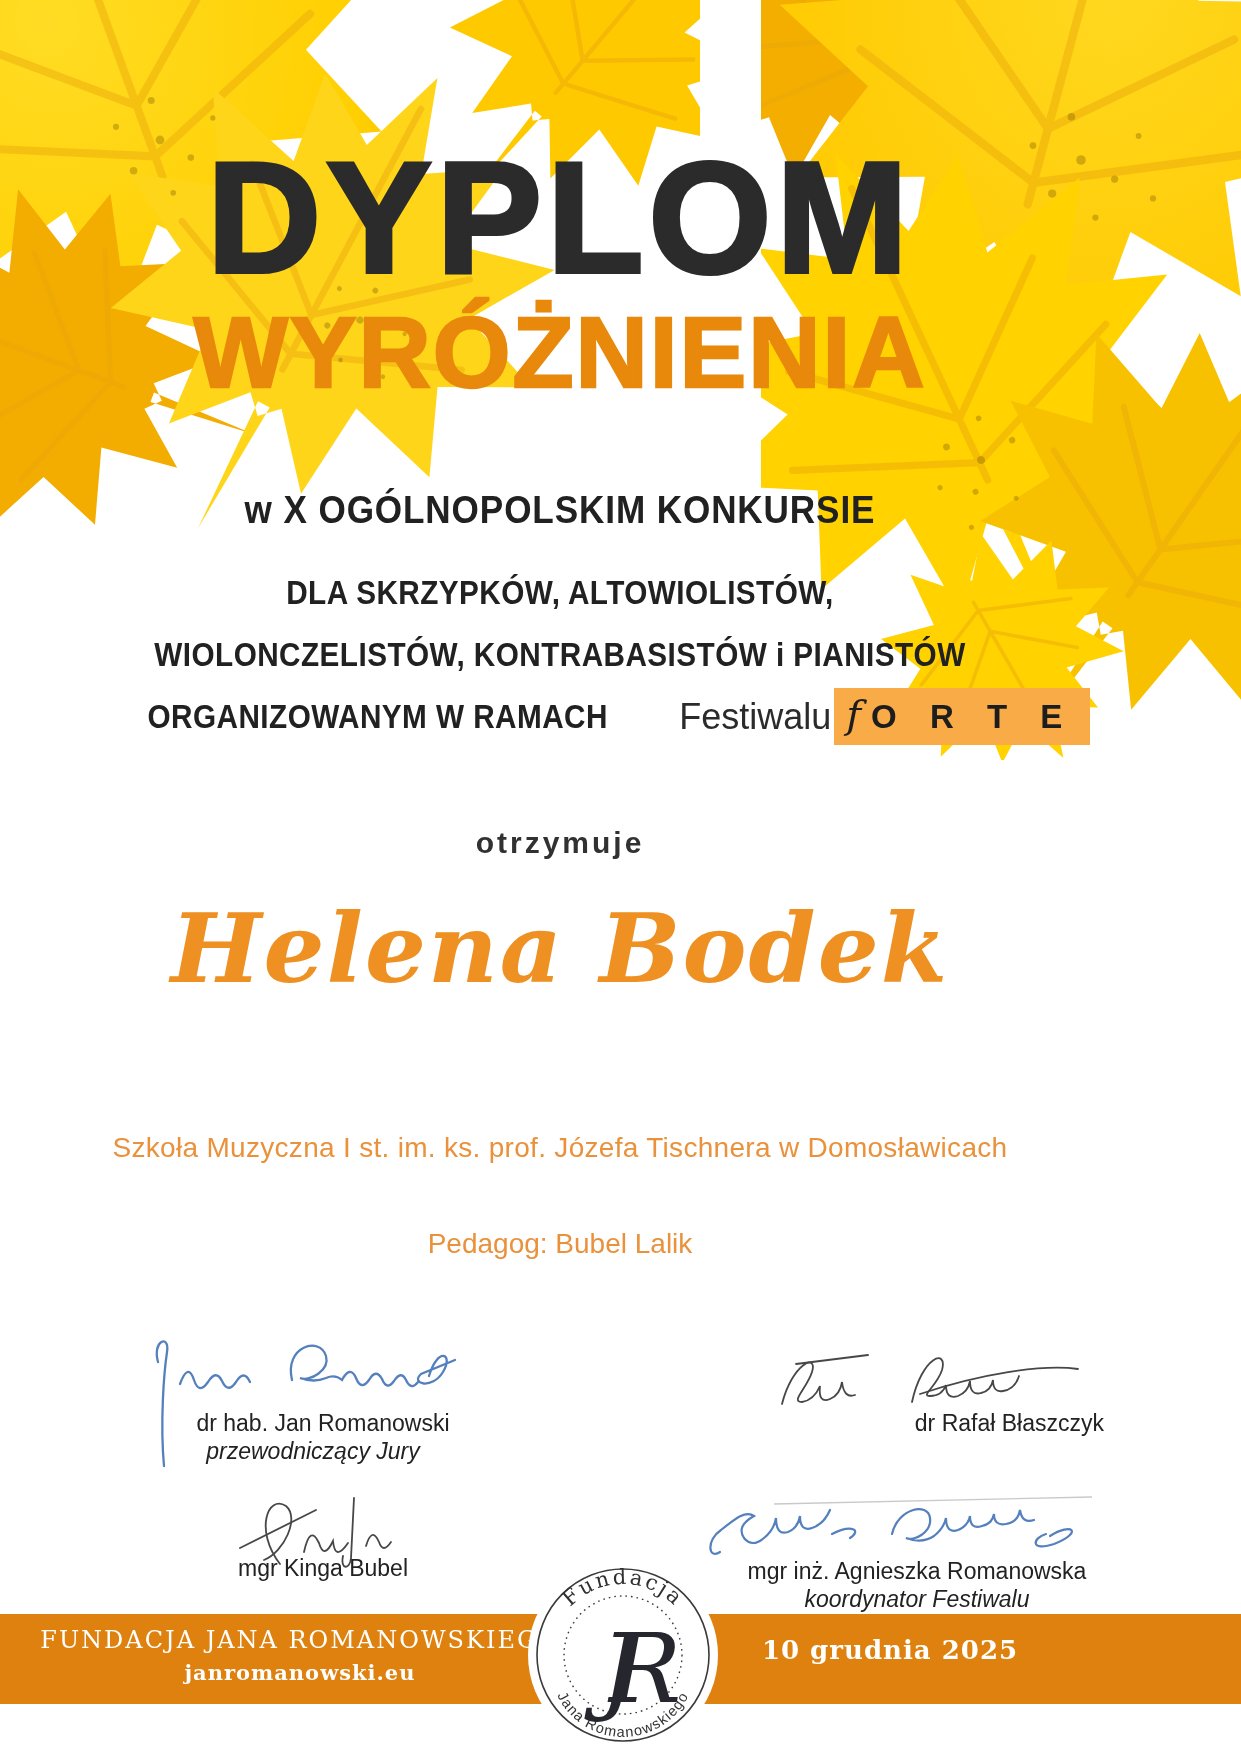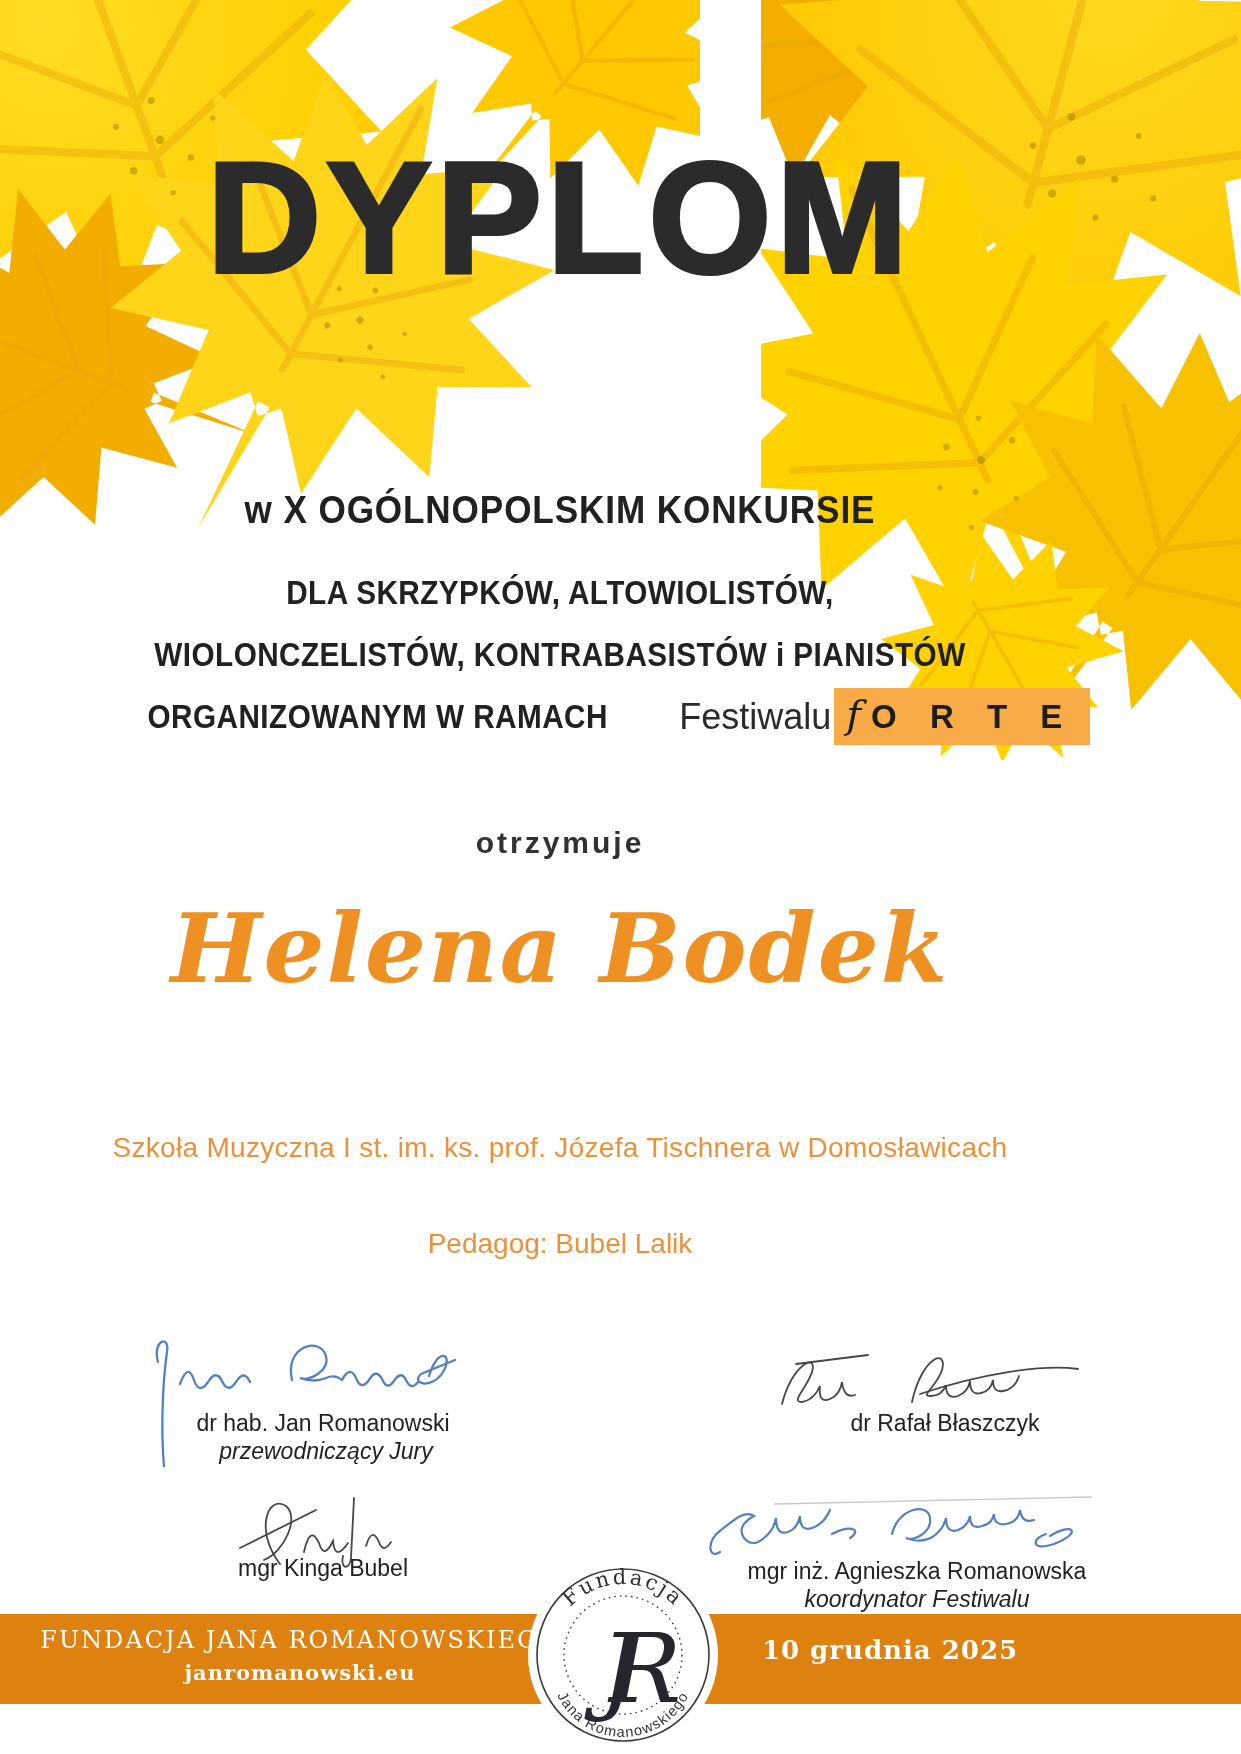--- a/index.html
+++ b/index.html
@@ -91,20 +91,21 @@
     <use href="#leaf" fill="#f3ae00" transform="translate(60,60) rotate(-45) scale(1.6)"></use>
     <use href="#leaf" fill="url(#gradB)" transform="translate(300,120) rotate(15) scale(2.8)"></use>
     <use href="#leaf" fill="#ffd200" transform="translate(180,420) rotate(-25) scale(2.4)"></use>
     <use href="#leaf" fill="#f8c100" transform="translate(420,560) rotate(35) scale(2.0)"></use>
     <use href="#leaf" fill="#ffd200" transform="translate(240,690) rotate(150) scale(1.2)"></use>
     <use href="#dots" transform="translate(320,200) scale(2.4)"></use>
     <use href="#dots" transform="translate(220,500) scale(2.0) rotate(70)"></use>
   </svg>
 
   <div class="abs z1 title-primary">DYPLOM</div>
+  <div class="abs z1 title-secondary">WYRÓŻNIENIA</div>
 
   <div class="abs z1 competition cond">w X OGÓLNOPOLSKIM KONKURSIE</div>
   <div class="abs z1 participants1 cond">DLA SKRZYPKÓW, ALTOWIOLISTÓW,</div>
   <div class="abs z1 participants2 cond">WIOLONCZELISTÓW, KONTRABASISTÓW i PIANISTÓW</div>
 
   <div class="abs z1 organized-row">
     <span class="organized-label">ORGANIZOWANYM W RAMACH</span>
     <span class="festival-word">Festiwalu</span>
     <span class="festival-box">
       <span class="festival-f">f</span>
@@ -119,31 +120,31 @@
 
   <svg class="sig-svg" style="left:140px;top:1330px;" width="340" height="145" viewBox="0 0 340 145">
     <g fill="none" stroke="#5580be" stroke-width="2.3" stroke-linecap="round">
       <path d="M18,32 C12,10 30,4 27,22 C24,42 20,92 24,136"></path>
       <path d="M40,54 q8,-22 14,-4 q5,15 14,2 q8,-13 14,-1 q6,13 14,1 q8,-13 14,0"></path>
       <path d="M152,50 C144,16 180,6 186,26 C190,40 170,52 160,48 q14,5 26,0 q9,-4 16,2 q8,-15 14,-2 q5,13 13,2 q7,-12 13,-1 q5,12 12,2 q7,-11 12,-1 q5,11 12,2"></path>
       <path d="M289,46 C298,16 314,24 303,42 C292,60 270,54 281,44 L315,30"></path>
     </g>
   </svg>
   <div class="sig-label" style="left:143px;top:1410px;">dr hab. Jan Romanowski</div>
-  <div class="sig-role" style="left:146px;top:1438px;">przewodniczący Jury</div>
+  <div class="sig-role" style="left:133px;top:1438px;">przewodniczący Jury</div>
 
   <svg class="sig-svg" style="left:760px;top:1342px;" width="330" height="80" viewBox="0 0 330 80">
     <g fill="none" stroke="#474747" stroke-width="1.8" stroke-linecap="round">
       <path d="M22,62 C32,22 58,10 52,30 C47,46 30,60 42,60 q12,-2 18,-16 q-2,18 10,13 q10,-4 12,-17 q2,17 13,13"></path>
       <path d="M36,22 L108,13"></path>
       <path d="M152,60 C162,14 188,6 182,28 C177,44 160,54 170,54 q12,0 16,-11 q0,15 12,11 q10,-4 12,-15 q0,15 11,12 q10,-2 12,-13 q0,13 10,11 q12,-2 16,-15"></path>
       <path d="M160,52 C220,32 282,22 318,27"></path>
     </g>
   </svg>
-  <div class="sig-label" style="left:765px;top:1410px;">dr Rafał Błaszczyk</div>
+  <div class="sig-label" style="left:744px;top:1410px;text-align:right;">dr Rafał Błaszczyk</div>
   <div class="sig-role" style="left:737px;top:1438px;"></div>
 
   <svg class="sig-svg" style="left:232px;top:1488px;" width="185" height="80" viewBox="0 0 185 80">
     <g fill="none" stroke="#474747" stroke-width="1.8" stroke-linecap="round">
       <path d="M48,76 C22,42 36,6 54,18 C68,30 52,64 32,72"></path>
       <path d="M8,60 L84,22"></path>
       <path d="M72,64 q6,-28 15,-9 q5,17 14,-2 q2,21 15,2"></path>
       <path d="M122,10 L119,70 C118,82 108,82 111,68"></path>
       <path d="M134,58 q6,-20 13,-4 q4,12 12,0"></path>
     </g>

